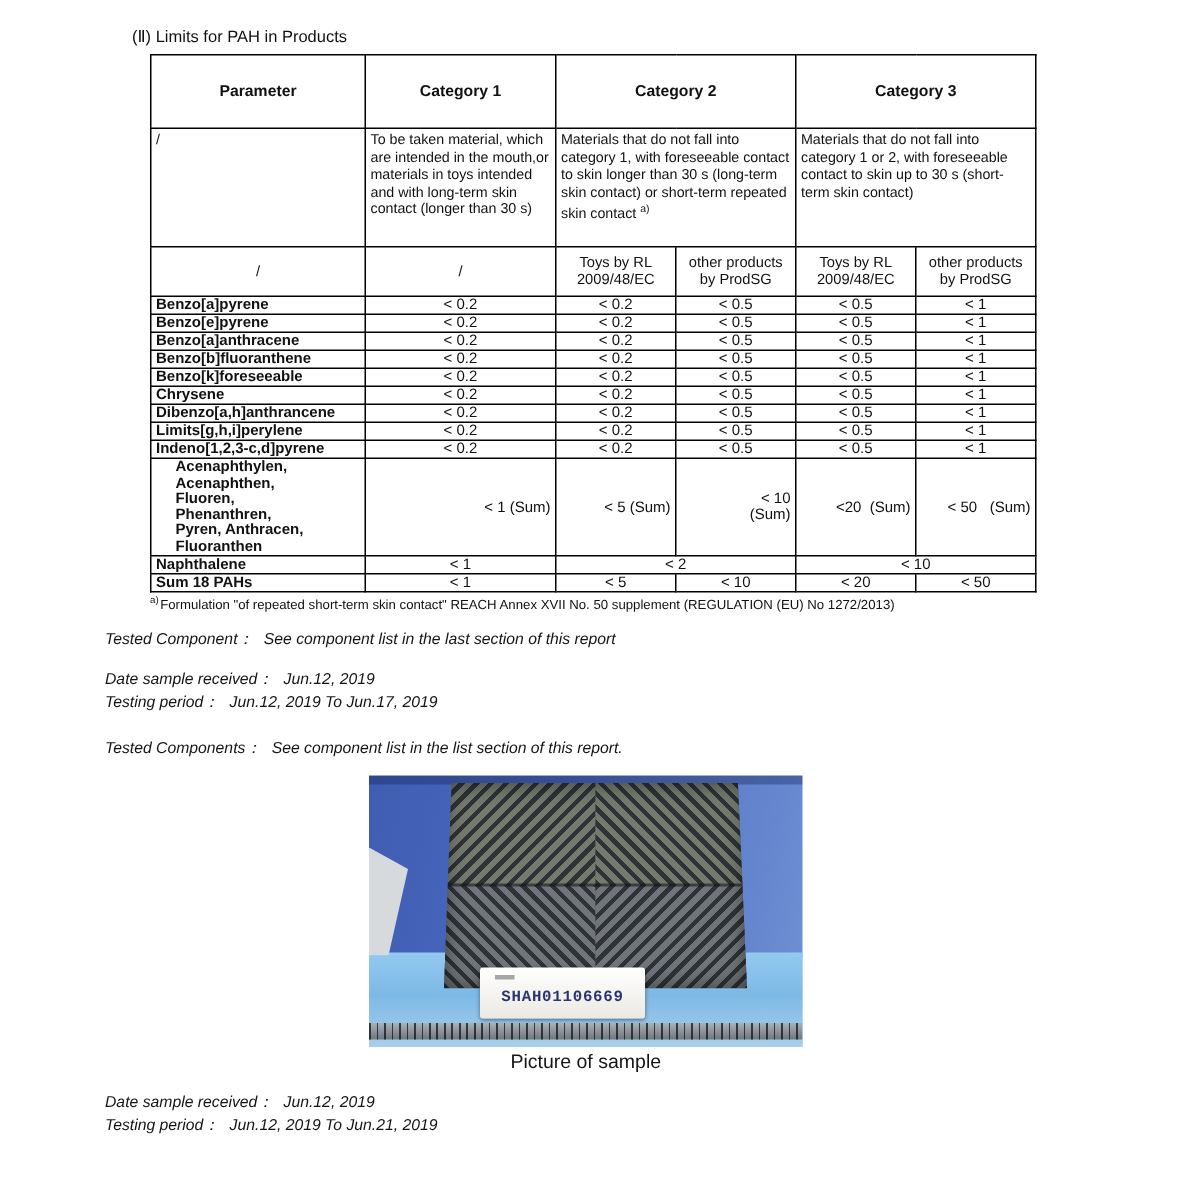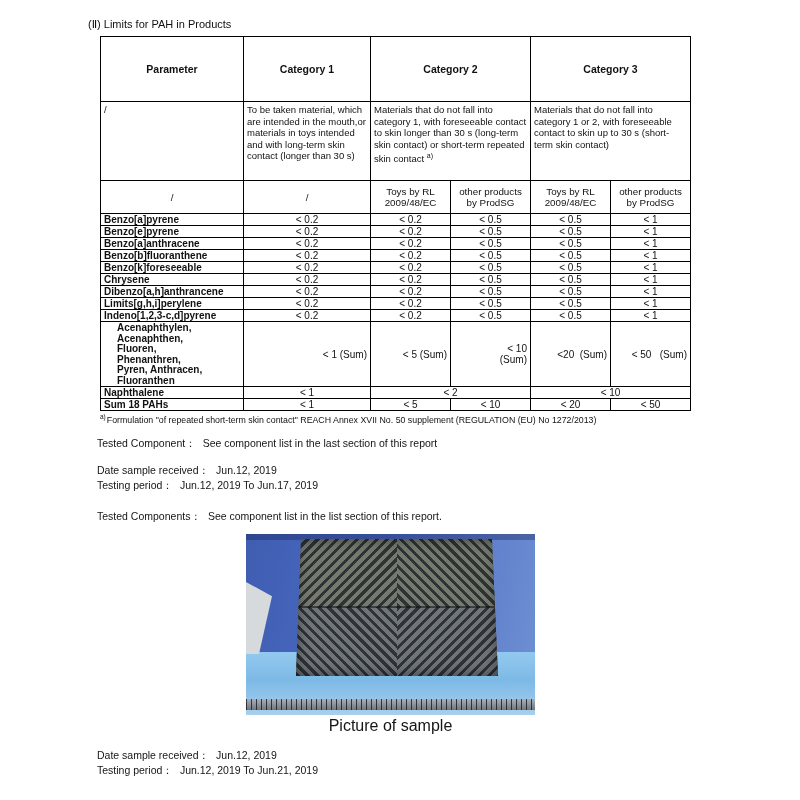--- a/index.html
+++ b/index.html
@@ -6,35 +6,35 @@
   html,body { width:800px; background:#ffffff; font-family:"Liberation Sans", sans-serif; color:#1a1a1a; }
   .page { position:relative; width:800px; height:800px; overflow:hidden; background:#fff; }
 
   .title { margin:18px 0 0 88px; font-size:11px; color:#111; }
 
   table.pah { border-collapse:collapse; table-layout:fixed; width:590px; margin:5px 0 0 100px; font-size:10px; color:#111; }
   table.pah col.c-param { width:143px; }
   table.pah col.c-cat1  { width:127px; }
   table.pah col.c-sub   { width:80px; }
   table.pah th, table.pah td { border:1px solid #000; padding:0 3px; vertical-align:middle; overflow:hidden; }
-  tr.hdr th { height:65px; font-size:10.5px; font-weight:bold; text-align:center; }
+  tr.hdr th { height:49px; font-size:10.5px; font-weight:bold; text-align:center; }
   tr.desc td { height:79px; vertical-align:top; text-align:left; font-size:9.5px; line-height:11.5px; padding-top:2px; }
   tr.desc td sup { font-size:7px; }
   tr.sub td { height:33px; text-align:center; font-size:9.8px; line-height:11px; }
   tr.data td { height:12px; line-height:11px; }
   tr.data td.pname { font-weight:bold; text-align:left; }
   tr.data td.val { text-align:center; }
   tr.group td { height:64px;padding-left:16px; }
   tr.group td.pname { font-weight:bold; text-align:left; vertical-align:top; line-height:10.5px; padding-top:1px; }
   .preline { white-space:pre-line; }
   tr.group td.val { text-align:right; }
   .footnote { margin:2px 0 0 100px; font-size:8.8px; color:#111; }
   .footnote sup { font-size:6.5px; margin-right:1px; }
 
-  .line { margin-left:97px; font-size:10.5px; color:#151515; line-height:15px; }
+  .line { margin-left:70px; font-size:10.5px; color:#151515; line-height:15px;font-style:italic; }
   .line .lab { }
   .line .gap { margin-left:7px; }
   .mt-tc { margin-top:11px; }
   .mt-dates { margin-top:12px; }
   .mt-tcs { margin-top:16px; }
   .mt-bottom { margin-top:13px; }
 
   .photo { position:relative; width:289px; height:181px; margin:10px 0 0 246px; overflow:hidden; background:#7fbbe9; }
   .backdrop { position:absolute; left:0; top:0; width:100%; height:67%;
               background:linear-gradient(100deg,#3f5eb2 0%,#4a6ac2 45%,#6d8ed2 100%); }
@@ -53,21 +53,21 @@
   .seam { position:absolute; left:0; top:calc(50% - 1px); width:100%; height:2px; background:rgba(15,17,19,.55); }
   .tile-shade { position:absolute; inset:0; box-shadow:inset 0 0 14px rgba(0,0,0,.5); }
   .id-label { position:absolute; left:74px; top:128px; width:110px; height:34px;
               background:linear-gradient(#ffffff,#ebe9e2); border-radius:2px;
               box-shadow:0 1px 3px rgba(0,0,0,.45); display:flex; align-items:center; justify-content:center; }
   .id-label::before { content:""; position:absolute; top:5px; left:10px; width:13px; height:3px; background:rgba(95,95,95,.55); }
   .id-text { font-family:"Liberation Mono", monospace; font-size:10.5px; font-weight:bold; color:#2a3470; letter-spacing:.5px; margin-top:6px; }
   .ruler { position:absolute; left:0; top:165px; width:100%; height:11px;
            background:repeating-linear-gradient(90deg,rgba(18,18,24,.75) 0 1px,rgba(0,0,0,0) 1px 5px),
                       linear-gradient(180deg,#aab0b6,#6f767e); }
-  .caption { width:289px; margin-left:246px; margin-top:2px; text-align:center; font-size:16px; color:#151515; }
+  .caption { width:289px; margin-left:246px; margin-top:2px; text-align:center; font-size:13px; color:#151515; }
 </style>
 </head>
 <body>
 
 <div class="page">
 
   <div class="title">(Ⅱ) Limits for PAH in Products</div>
 
   <table class="pah">
     <colgroup>
@@ -226,20 +226,23 @@
     <div class="surface"></div>
     <div class="wall-corner"></div>
     <div class="tile">
       <div class="q q-ul"></div>
       <div class="q q-ur"></div>
       <div class="q q-ll"></div>
       <div class="q q-lr"></div>
       <div class="seam"></div>
       <div class="tile-shade"></div>
     </div>
+    <div class="id-label">
+      <span class="id-text">SHAH01106669</span>
+    </div>
     <div class="ruler"></div>
   </div>
   <div class="caption">Picture of sample</div>
 
   <div class="line mt-bottom">
     <span class="lab">Date sample received：</span><span class="gap">Jun.12, 2019</span>
   </div>
   <div class="line">
     <span class="lab">Testing period：</span><span class="gap">Jun.12, 2019 To Jun.21, 2019</span>
   </div>

